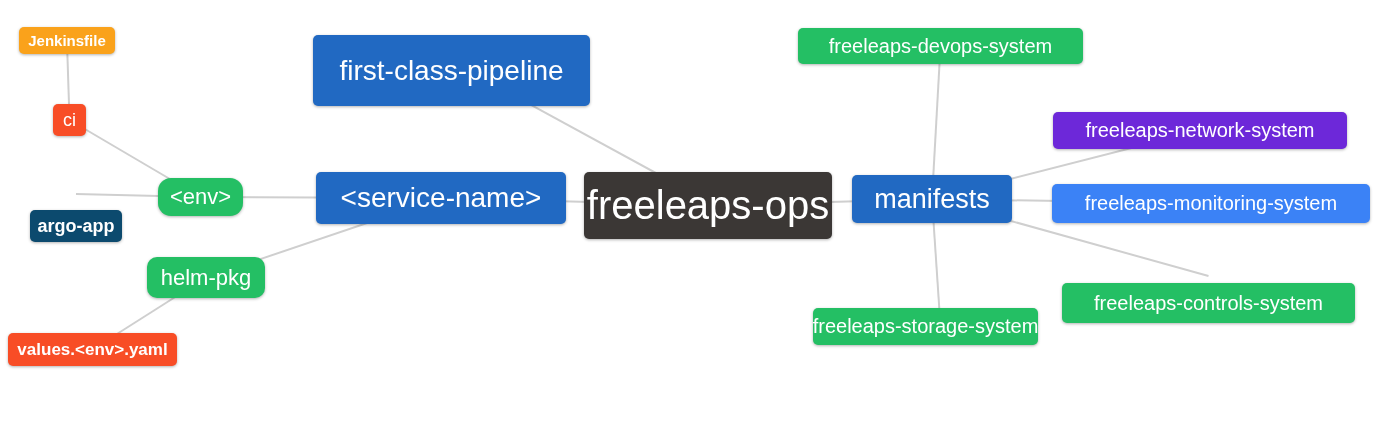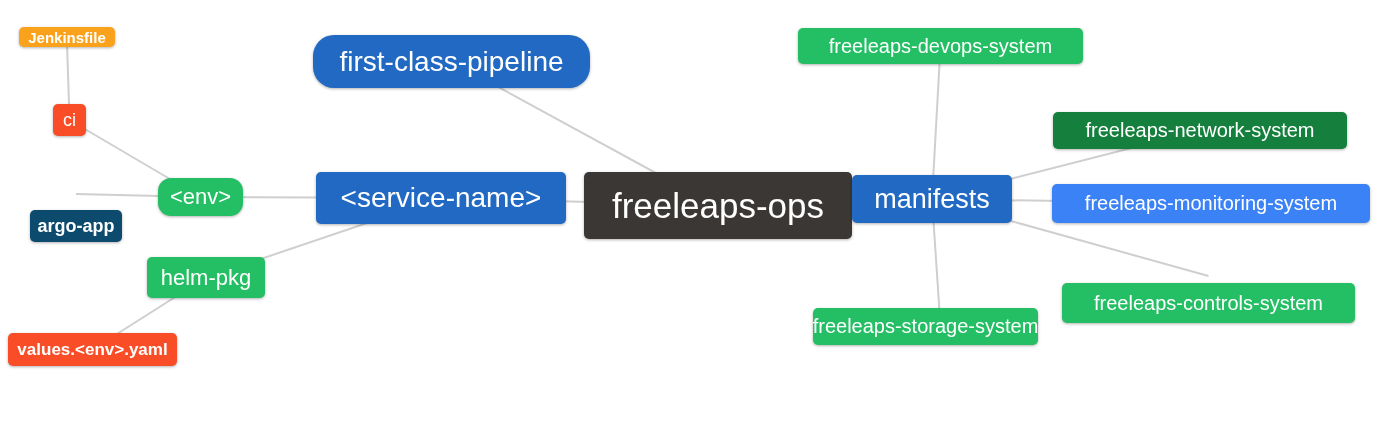--- a/index.html
+++ b/index.html
@@ -32,29 +32,29 @@
     align-items: center;
     justify-content: center;
     color: #ffffff;
     border-radius: 5px;
     box-shadow: 0 1px 3px rgba(0,0,0,0.3);
     white-space: nowrap;
     cursor: pointer;
     box-sizing: border-box;
   }
   
-  #n-jenkinsfile        { left:19px;   top:27px;  width:96px;  height:20px; font-size:15px; font-weight:700; }
+  #n-jenkinsfile        { left:19px;   top:27px;  width:96px;  height:27px; font-size:15px; font-weight:700; }
   #n-ci                 { left:53px;   top:104px; width:33px;  height:32px; font-size:18px; font-weight:400; }
   #n-argo-app           { left:30px;   top:178px; width:92px;  height:32px; font-size:18px; font-weight:700; }
   #n-env                { left:158px;  top:178px; width:85px;  height:38px; font-size:22px;border-radius:13px; }
   #n-helm-pkg           { left:147px;  top:257px; width:118px; height:41px; font-size:22px; }
   #n-values-env-yaml    { left:8px;    top:333px; width:169px; height:33px; font-size:17px; font-weight:700; }
-  #n-first-class-pipeline { left:313px; top:35px; width:277px; height:53px; font-size:28px;border-radius:21px; }
+  #n-first-class-pipeline { left:313px; top:35px; width:277px; height:71px; font-size:28px; }
   #n-service-name       { left:316px;  top:172px; width:250px; height:52px; font-size:28px; }
-  #n-freeleaps-ops      { left:584px;  top:172px; width:268px; height:67px; font-size:35px; }
+  #n-freeleaps-ops      { left:584px;  top:172px; width:248px; height:67px; font-size:40px; }
   #n-manifests          { left:852px;  top:175px; width:160px; height:48px; font-size:27px; }
   #n-devops-system      { left:798px;  top:28px;  width:285px; height:36px; font-size:20px; }
   #n-network-system     { left:1053px; top:112px; width:294px; height:37px; font-size:20px; }
   #n-monitoring-system  { left:1052px; top:184px; width:318px; height:39px; font-size:20px; }
   #n-controls-system    { left:1062px; top:256px; width:293px; height:40px; font-size:20px;margin-top:27px; }
   #n-storage-system     { left:813px;  top:308px; width:225px; height:37px; font-size:20px; }
 </style>
 </head>
 <body>
 
@@ -74,25 +74,25 @@
     <line x1="932" y1="199" x2="1200" y2="130.5"></line>
     <line x1="932" y1="199" x2="1211" y2="203.5"></line>
     <line x1="932" y1="199" x2="1208.5" y2="276"></line>
     <line x1="932" y1="199" x2="940.5" y2="326.5"></line>
   </svg>
 
   <div class="node" id="n-jenkinsfile" style="background-color: rgb(250, 162, 27);">Jenkinsfile</div>
   <div class="node" id="n-ci" style="background-color: rgb(248, 77, 38);">ci</div>
   <div class="node" id="n-argo-app" style="background-color: #0c4a6e; margin-top: 32px;">argo-app</div>
   <div class="node" id="n-env" style="background-color: rgb(36, 191, 100);">&lt;env&gt;</div>
-  <div class="node" id="n-helm-pkg" style="background-color: rgb(36, 191, 100);">helm-pkg</div>
+  <div class="node" id="n-helm-pkg" style="background-color: rgb(36, 191, 100); border-radius: 10px;">helm-pkg</div>
   <div class="node" id="n-values-env-yaml" style="background-color: rgb(248, 77, 38);">values.&lt;env&gt;.yaml</div>
   <div class="node" id="n-first-class-pipeline" style="background-color: rgb(33, 105, 194);">first-class-pipeline</div>
   <div class="node" id="n-service-name" style="background-color: rgb(33, 105, 194);">&lt;service-name&gt;</div>
   <div class="node" id="n-freeleaps-ops" style="background-color: rgb(59, 55, 53);">freeleaps-ops</div>
   <div class="node" id="n-manifests" style="background-color: rgb(33, 105, 194); text-align: center;">manifests</div>
   <div class="node" id="n-devops-system" style="background-color: rgb(36, 191, 100);">freeleaps-devops-system</div>
-  <div class="node" id="n-network-system" style="background-color: #15803d;">freeleaps-network-system</div>
+  <div class="node" id="n-network-system" style="background-color: #6d28d9;">freeleaps-network-system</div>
   <div class="node" id="n-monitoring-system" style="background-color: #3b82f6;">freeleaps-monitoring-system</div>
   <div class="node" id="n-controls-system" style="background-color: rgb(36, 191, 100);">freeleaps-controls-system</div>
   <div class="node" id="n-storage-system" style="background-color: rgb(36, 191, 100);">freeleaps-storage-system</div>
 
 </div>
 
 </body></html>

